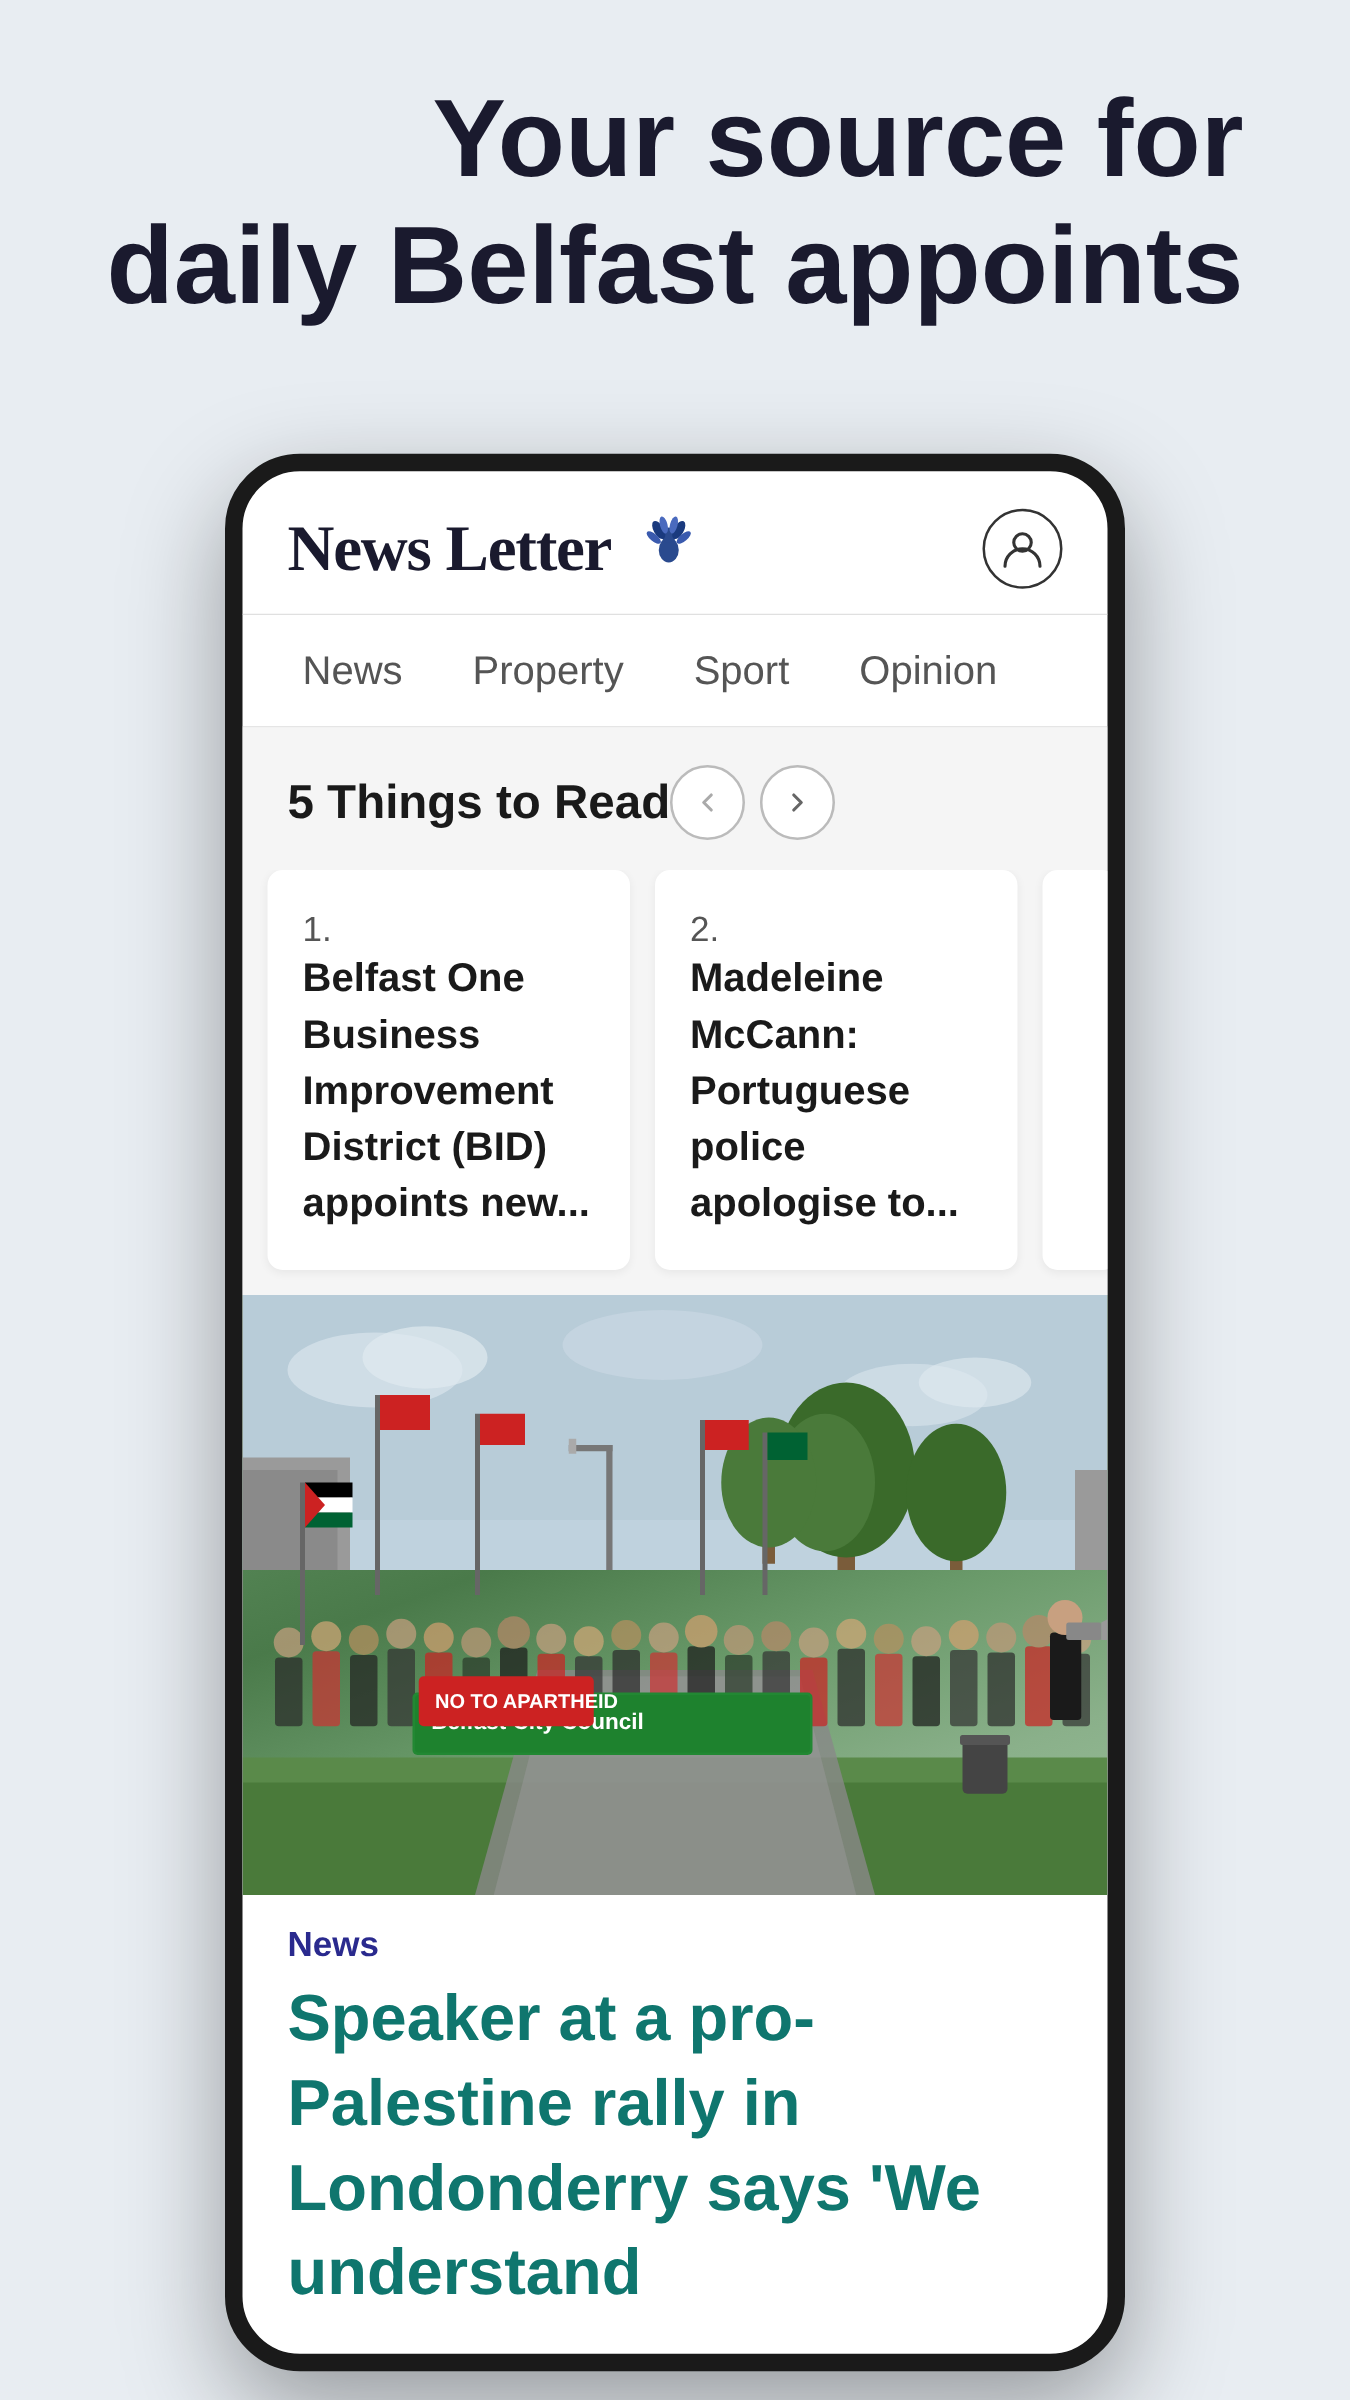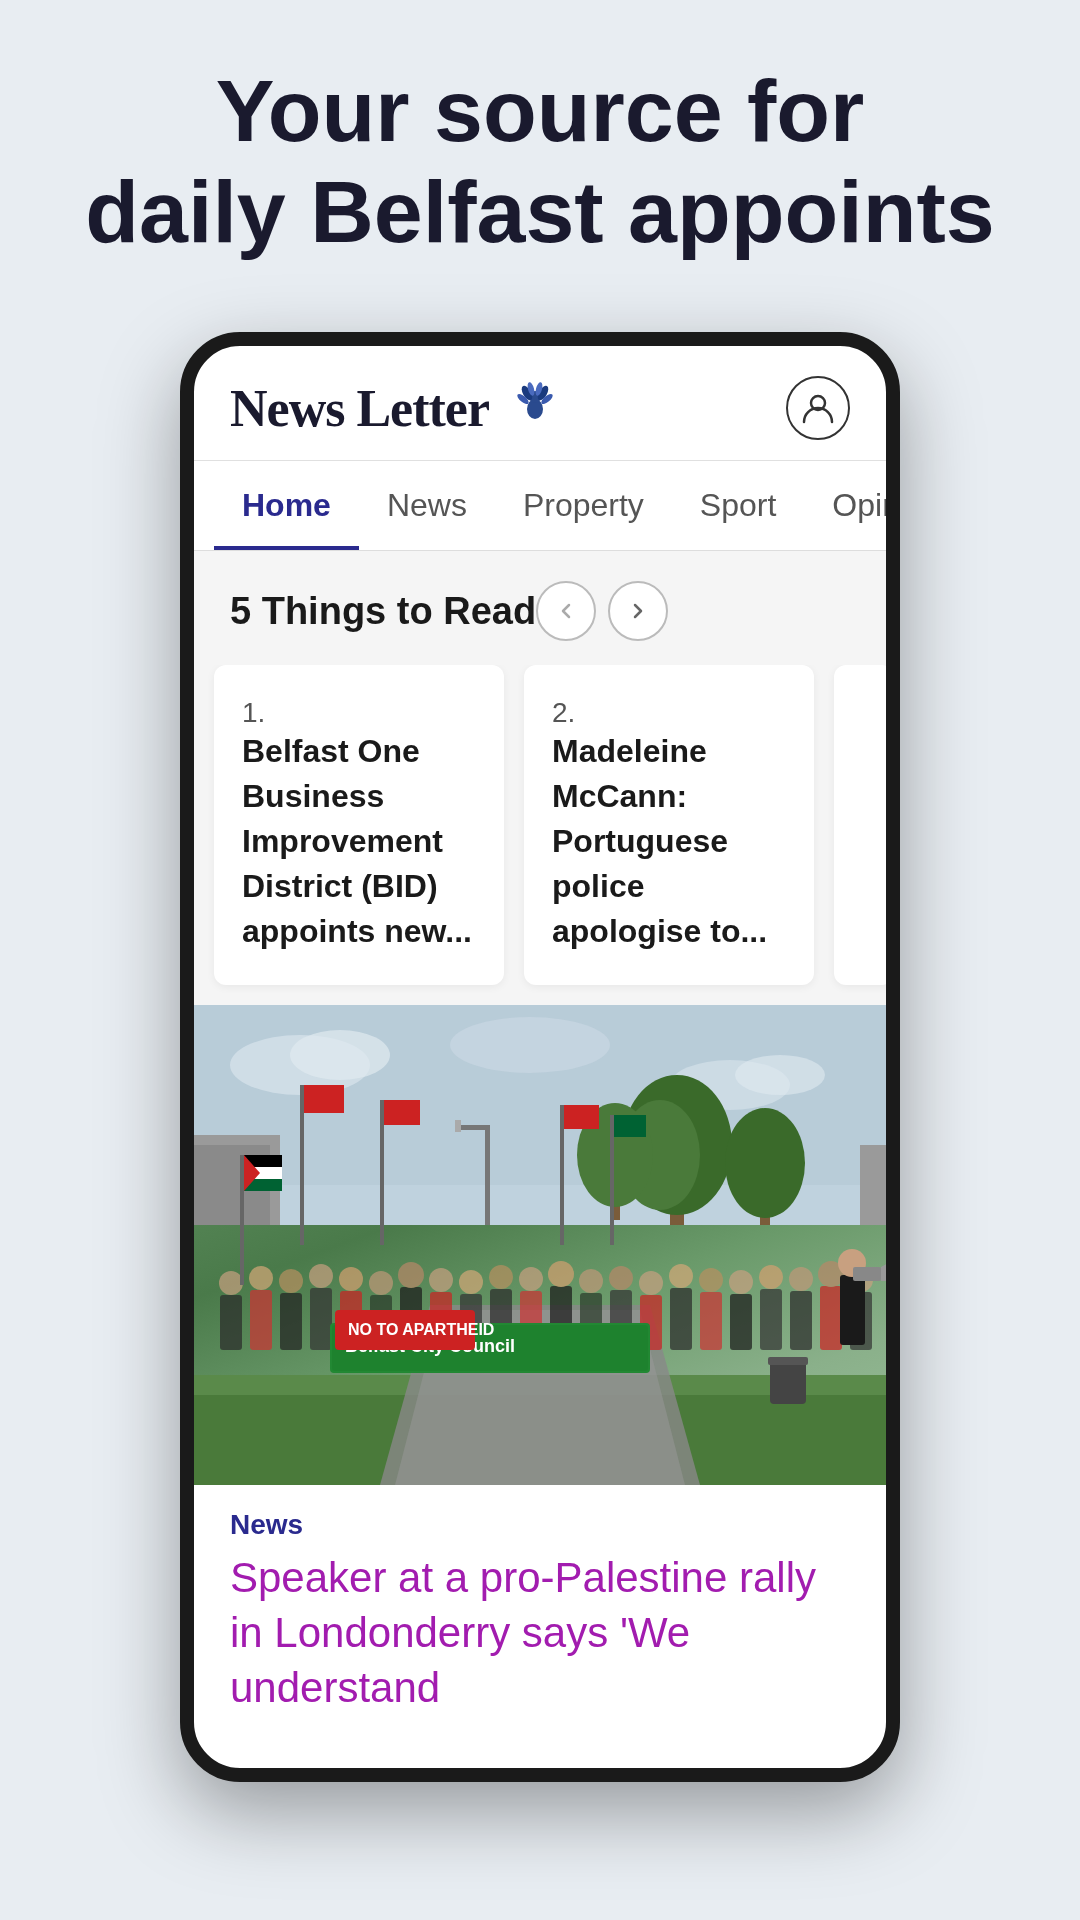--- a/index.html
+++ b/index.html
@@ -10,22 +10,22 @@
       min-height: 1920px;
       background-color: #e8edf2;
       font-family: Georgia, 'Times New Roman', serif;
       display: flex;
       flex-direction: column;
       align-items: center;
       padding: 60px 0 0 0;
     }
 
     .hero-text {
-      text-align: center;
-      margin-bottom: 70px;
+      text-align: right;
+      margin-bottom: 101px;
       padding: 0 60px;
     }
 
     .hero-text h1 {
       font-size: 88px;
       font-weight: 800;
       color: #1a1a2e;
       line-height: 1.15;
       font-family: Arial, sans-serif;
     }
@@ -228,23 +228,23 @@
     
     .news-label {
       font-size: 28px;
       font-weight: 600;
       color: #2a2a8e;
       padding: 24px 36px 10px 36px;
       font-family: Arial, sans-serif;
     }
 
     .news-headline {
-      font-size: 42px;
-      font-weight: 400;
-      color: #a21caf;
+      font-size: 52px;
+      font-weight: 700;
+      color: #0f766e;
       padding: 0 36px 30px 36px;
       line-height: 1.3;
       font-family: Arial, sans-serif;
     }
   </style>
 </head>
 <body>
 
 <div class="hero-text">
   <h1>
@@ -275,21 +275,20 @@
     </div>
     <button class="user-icon-btn">
       <svg viewBox="0 0 36 36" fill="none" xmlns="http://www.w3.org/2000/svg">
         <circle cx="18" cy="13" r="7" stroke="#333" stroke-width="2.5"></circle>
         <path d="M4 32c0-7.732 6.268-14 14-14s14 6.268 14 14" stroke="#333" stroke-width="2.5" stroke-linecap="round"></path>
       </svg>
     </button>
   </div>
 
   <div class="nav-tabs">
-    <div class="nav-tab active">Home</div>
     <div class="nav-tab">News</div>
     <div class="nav-tab">Property</div>
     <div class="nav-tab">Sport</div>
     <div class="nav-tab">Opinion</div>
   </div>
 
   <div class="five-things-header">
     <span class="five-things-title">5 Things to Read</span>
     <div class="nav-arrows">
       <button class="nav-arrow">

